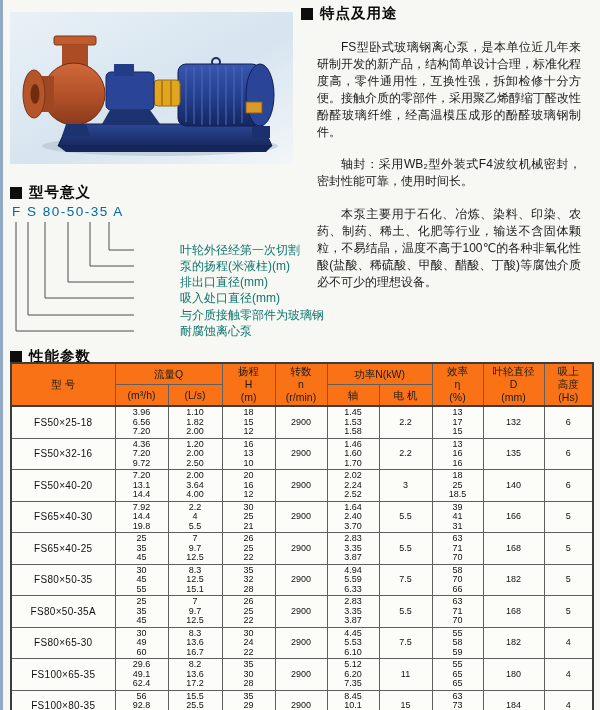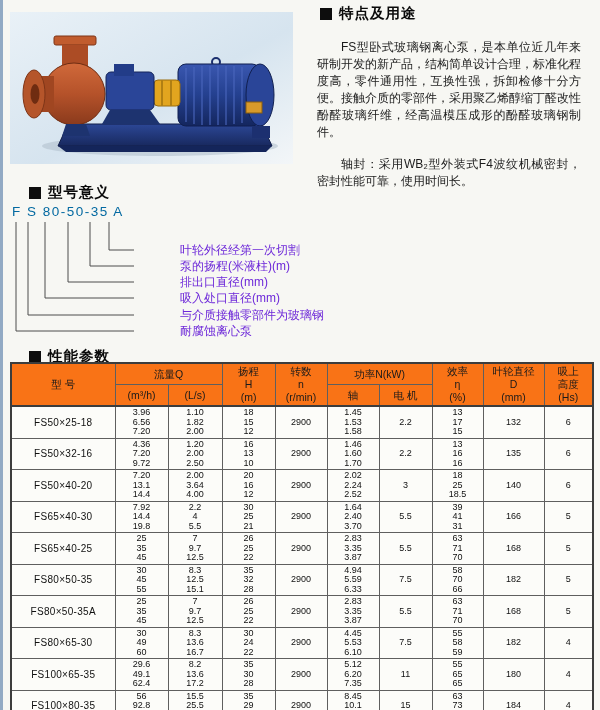--- a/index.html
+++ b/index.html
@@ -1,39 +1,39 @@
 <!DOCTYPE html>
 <html><head>
 <meta charset="utf-8">
 <style>
   html,body{margin:0;padding:0;}
   body{width:600px;height:710px;background:#eef0ee;font-family:"Liberation Sans","DejaVu Sans",sans-serif;}
   .page{position:relative;width:600px;height:710px;background:#f7f7f3;overflow:hidden;}
   .edge-strip{position:absolute;left:0;top:0;width:3px;height:710px;background:#92aac4;}
 
   
-  .sec-title{position:absolute;display:flex;align-items:center;gap:7px;margin-left:19px;}
+  .sec-title{position:absolute;display:flex;align-items:center;gap:7px;}
   .sec-sq{width:12px;height:12px;background:#0d0d0d;flex:0 0 auto;}
   .sec-txt{font-size:14.5px;font-weight:bold;color:#0a0a0a;letter-spacing:1px;}
 
   
   .photo{position:absolute;left:10px;top:12px;width:283px;height:152px;}
   .photo svg{display:block;}
 
   
   .features{position:absolute;left:301px;top:4px;width:296px;}
   .features .sec-title{position:static;margin-bottom:4px;}
   .features p{margin:16px;font-size:12px;line-height:16.9px;color:#1c1c1c;text-align:justify;text-indent:2em;}
 
   
   .model-sec-title{left:10px;top:183px;}
   .diagram{position:absolute;left:12px;top:204px;width:288px;height:142px;}
   .model-code{position:absolute;left:0;top:0;font-size:13.5px;color:#0369a1;letter-spacing:1.5px;white-space:pre;}
   .diagram svg{position:absolute;left:0;top:0;}
-  .dlabel{position:absolute;left:128px;font-size:12px;color:#6d28d9;white-space:nowrap;line-height:14px;padding-left:40px;}
+  .dlabel{position:absolute;left:128px;font-size:12px;color:#0f766e;white-space:nowrap;line-height:14px;padding-left:40px;}
 
   
   .perf-sec-title{left:10px;top:347px;}
   .ptable{position:absolute;left:10px;top:362px;}
   table{border-collapse:collapse;table-layout:fixed;width:582px;background:#fcfcf9;border:2px solid #3c3c3c;}
   th,td{border:1px solid #5f5f5f;text-align:center;vertical-align:middle;white-space:pre-line;padding:1px 0;overflow:hidden;}
   thead th{background:#f97316;font-weight:normal;font-size:10.5px;line-height:13px;color:#1a1a1a;}
   thead{border-bottom:2px solid #3c3c3c;}
   tbody td{font-size:9px;line-height:9.5px;color:#101010;}
   tbody td.model-cell{font-size:10px;letter-spacing:.3px;margin-top:13px;}
@@ -109,20 +109,21 @@
     </svg>
   </div>
 
   <div class="features">
     <div class="sec-title">
       <span class="sec-sq"></span>
       <span class="sec-txt">特点及用途</span>
     </div>
     <p>FS型卧式玻璃钢离心泵，是本单位近几年来研制开发的新产品，结构简单设计合理，标准化程度高，零件通用性，互换性强，拆卸检修十分方便。接触介质的零部件，采用聚乙烯醇缩丁醛改性酚醛玻璃纤维，经高温模压成形的酚醛玻璃钢制件。</p>
     <p>轴封：采用WB₂型外装式F4波纹机械密封，密封性能可靠，使用时间长。</p>
+    <p>本泵主要用于石化、冶炼、染料、印染、农药、制药、稀土、化肥等行业，输送不含固体颗粒，不易结晶，温度不高于100℃的各种非氧化性酸(盐酸、稀硫酸、甲酸、醋酸、丁酸)等腐蚀介质必不可少的理想设备。</p>
   </div>
 
   <div class="sec-title model-sec-title">
     <span class="sec-sq"></span>
     <span class="sec-txt">型号意义</span>
   </div>
   <div class="diagram">
     <svg width="288" height="142">
       <g fill="none" stroke="#4c4c4c" stroke-width="1">
         <polyline points="97,18 97,46 122,46"></polyline>

